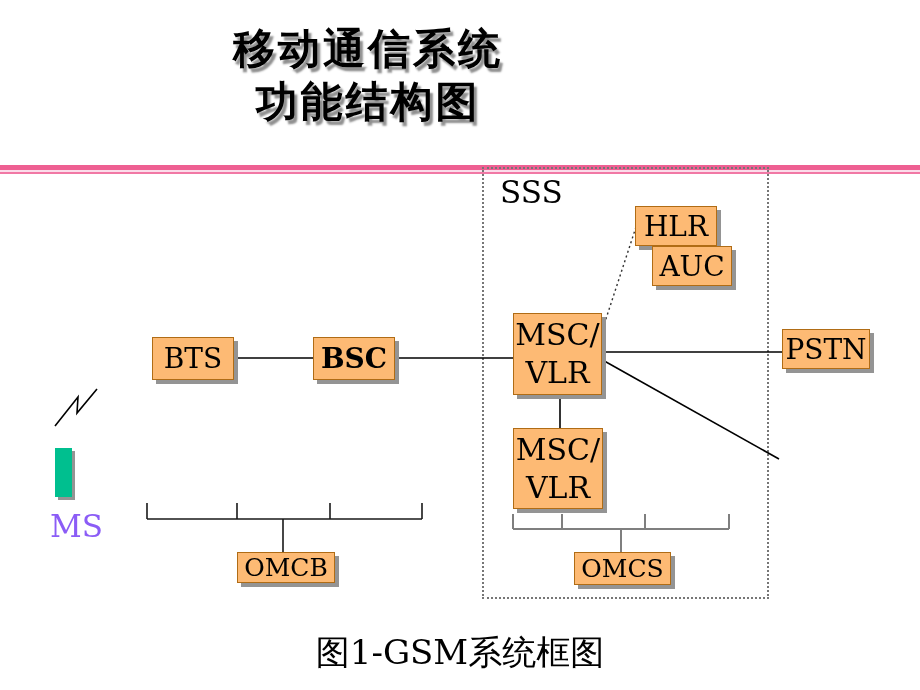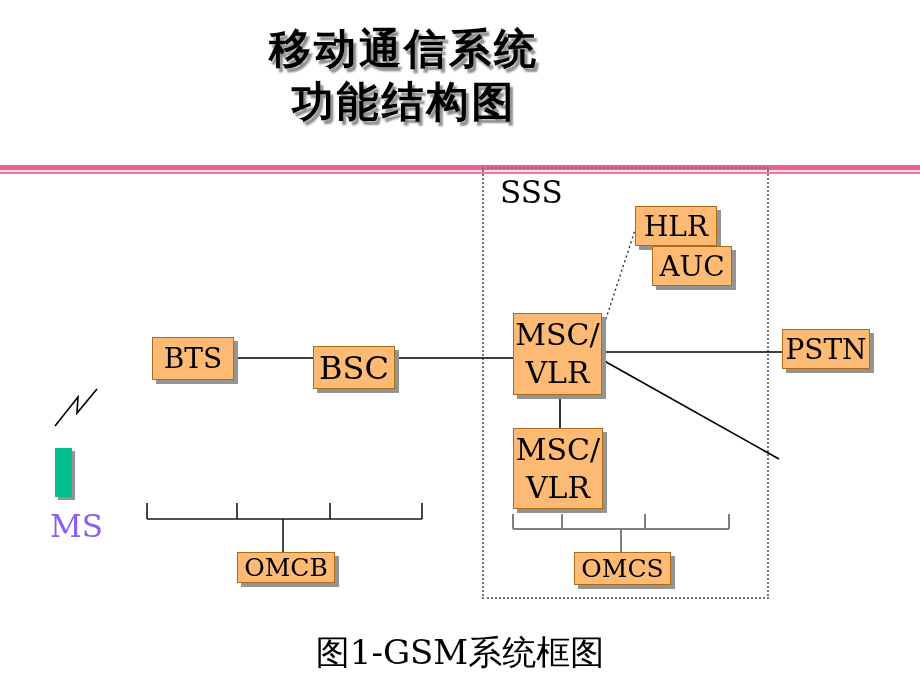--- a/index.html
+++ b/index.html
@@ -3,21 +3,21 @@
 <meta charset="utf-8">
 <style>
   html,body{margin:0;padding:0;background:#fff;}
   .slide{position:relative;width:920px;height:690px;background:#ffffff;overflow:hidden;
          font-family:"DejaVu Serif","Liberation Serif",serif;}
 
   
   .title{position:absolute;top:22px;left:0;width:736px;text-align:center;z-index:4;
          font-family:"DejaVu Sans","Liberation Sans",sans-serif;font-weight:bold;
          color:#000;font-size:42px;line-height:53px;letter-spacing:3px;
-         text-shadow:3px 4px 2px #8f8f8f;padding-left:36px;}
+         text-shadow:3px 4px 2px #8f8f8f;}
 
   
   .divider{position:absolute;left:0;top:165px;width:920px;z-index:0;}
   .divider .bar1{height:5px;background:#ee5f92;}
   .divider .bar2{height:2px;background:#fbdcea;}
   .divider .bar3{height:2px;background:#f178a5;}
 
   
   .region{position:absolute;background:transparent;z-index:0;}
   .region.bss{left:107px;top:237px;width:360px;height:358px;border:2px dotted #4f4f4f;}
@@ -27,21 +27,21 @@
   .region.sss .region-label{left:16px;top:5px;}
 
   
   svg.wires{position:absolute;left:0;top:0;z-index:1;}
 
   
   .node{position:absolute;z-index:2;background:#fdba74;border:1px solid #b06c15;
         box-shadow:4px 4px 0 #949494;display:flex;align-items:center;justify-content:center;
         color:#000;text-align:center;white-space:pre-line;}
   .n-bts {left:152px;top:337px;width:80px;height:41px;font-size:28px;}
-  .n-bsc {left:313px;top:346px;width:80px;height:41px;font-size:32px;}
+  .n-bsc {left:313px;top:337px;width:80px;height:41px;font-size:28px;font-weight:bold;}
   .n-msc1{left:513px;top:313px;width:87px;height:80px;font-size:30px;line-height:38px;}
   .n-msc2{left:513px;top:428px;width:88px;height:79px;font-size:30px;line-height:38px;}
   .n-hlr {left:635px;top:206px;width:80px;height:38px;font-size:28px;z-index:2;}
   .n-auc {left:652px;top:246px;width:78px;height:38px;font-size:28px;z-index:3;}
   .n-pstn{left:782px;top:329px;width:86px;height:38px;font-size:28px;}
   .n-pbx {left:773px;top:443px;width:80px;height:39px;font-size:28px;}
   .n-omcb{left:237px;top:552px;width:96px;height:29px;font-size:25px;}
   .n-omcs{left:574px;top:552px;width:95px;height:31px;font-size:25px;}
 
   

